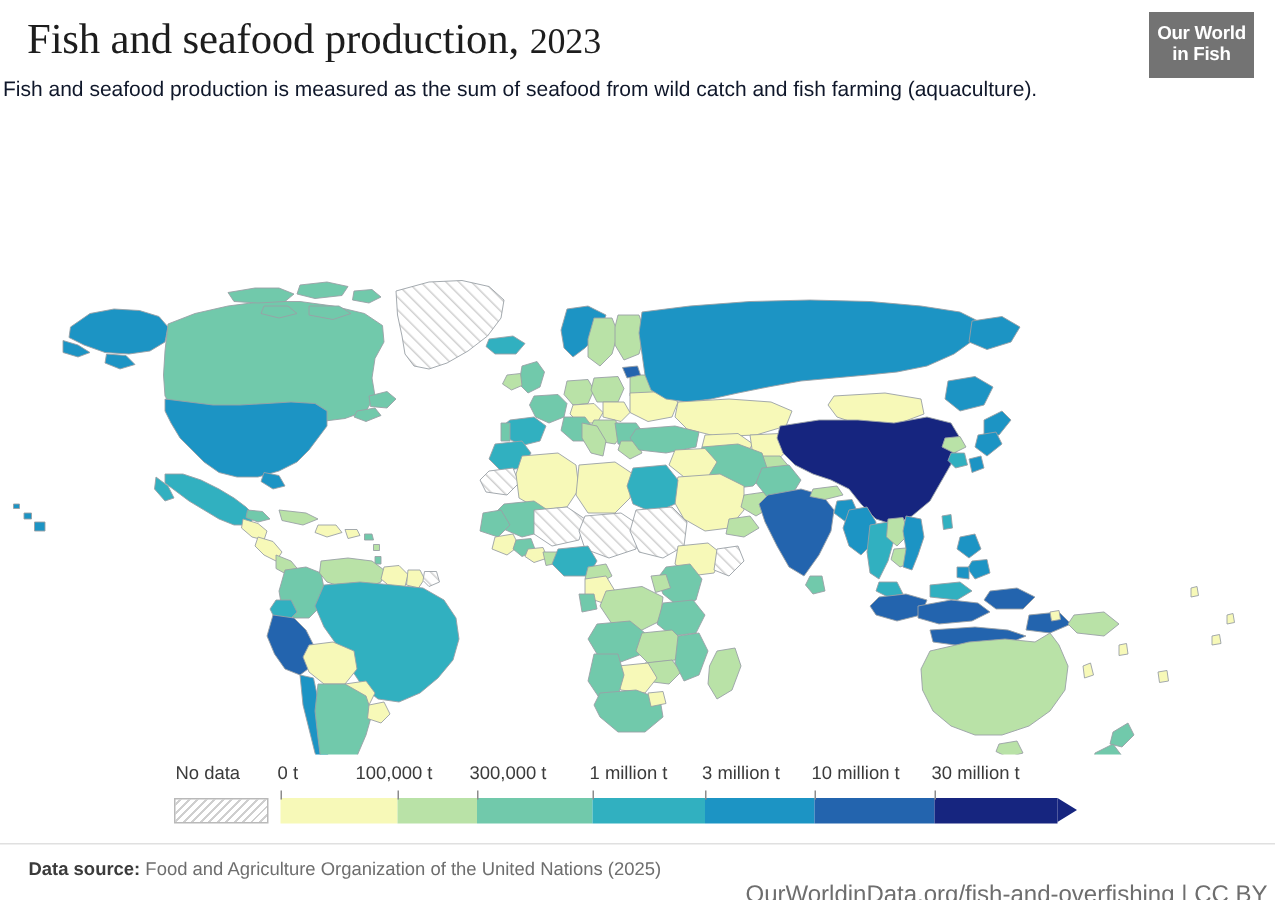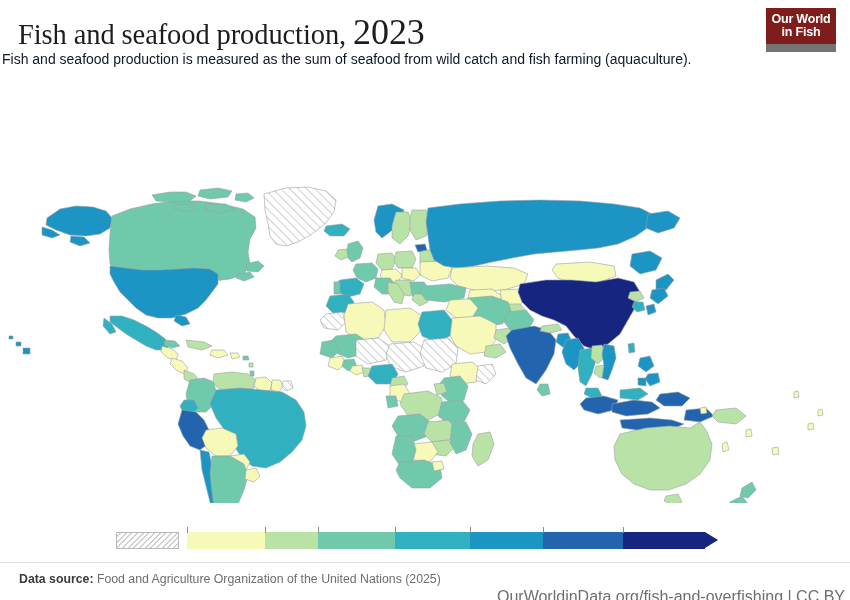--- a/index.html
+++ b/index.html
@@ -28,39 +28,39 @@
     left: 18px;
     top: 11px;
     font-family: "Liberation Serif", serif;
     font-size: 28.5px;
     font-weight: 400;
     letter-spacing: -0.1px;
     color: #1d1d1d;
     white-space: nowrap;
   }
   .chart-title .year {
-    font-size: 36px;
+    font-size: 24px;
   }
   .chart-subtitle {
     position: absolute;
     left: 2px;
     top: 51px;
     font-size: 14px;
     font-weight: 400;
     color: #0f172a;
     white-space: nowrap;
   }
   .owid-logo {
     position: absolute;
     right: 14px;
     top: 8px;
     width: 70px;
     height: 44px;
-    background: #7f1d1d;
-    border-bottom: 8px solid #737373;
+    background: #737373;
+    border-bottom: 1px solid #737373;
     box-sizing: border-box;
     display: flex;
     flex-direction: column;
     align-items: center;
     justify-content: center;
     line-height: 1.06;
   }
   .owid-logo span {
     color: #ffffff;
     font-size: 12.5px;
@@ -527,20 +527,30 @@
       <path fill="#f7f9b8" d="M808 346 L813 345 L814 351 L808 352 Z"></path>
       <path fill="#f7f9b8" d="M818 332 L822 331 L823 337 L818 338 Z"></path>
       <path fill="#f7f9b8" d="M794 314 L798 313 L799 319 L794 320 Z"></path>
     </g>
 
   </g>
 </svg>
 </div>
 
 <div class="legend">
+  <div class="legend-labels">
+    <div class="legend-label" style="left:117px;">No data</div>
+    <div class="legend-label" style="left:185px;">0 t</div>
+    <div class="legend-label" style="left:237px;">100,000 t</div>
+    <div class="legend-label" style="left:313px;">300,000 t</div>
+    <div class="legend-label" style="left:393px;">1 million t</div>
+    <div class="legend-label" style="left:468px;">3 million t</div>
+    <div class="legend-label" style="left:541px;">10 million t</div>
+    <div class="legend-label" style="left:621px;">30 million t</div>
+  </div>
 
   <div class="nodata-swatch"></div>
 
   <div class="bin" style="left:187px; width:78px; background:#f7f9b8;"></div>
   <div class="bin" style="left:265px; width:53px; background:#b9e2a7;"></div>
   <div class="bin" style="left:318px; width:77px; background:#71c9ab;"></div>
   <div class="bin" style="left:395px; width:75px; background:#31b0c0;"></div>
   <div class="bin" style="left:470px; width:73px; background:#1c94c4;"></div>
   <div class="bin" style="left:543px; width:80px; background:#2364ae;"></div>
   <div class="bin" style="left:623px; width:82px; background:#16257f;"></div>

